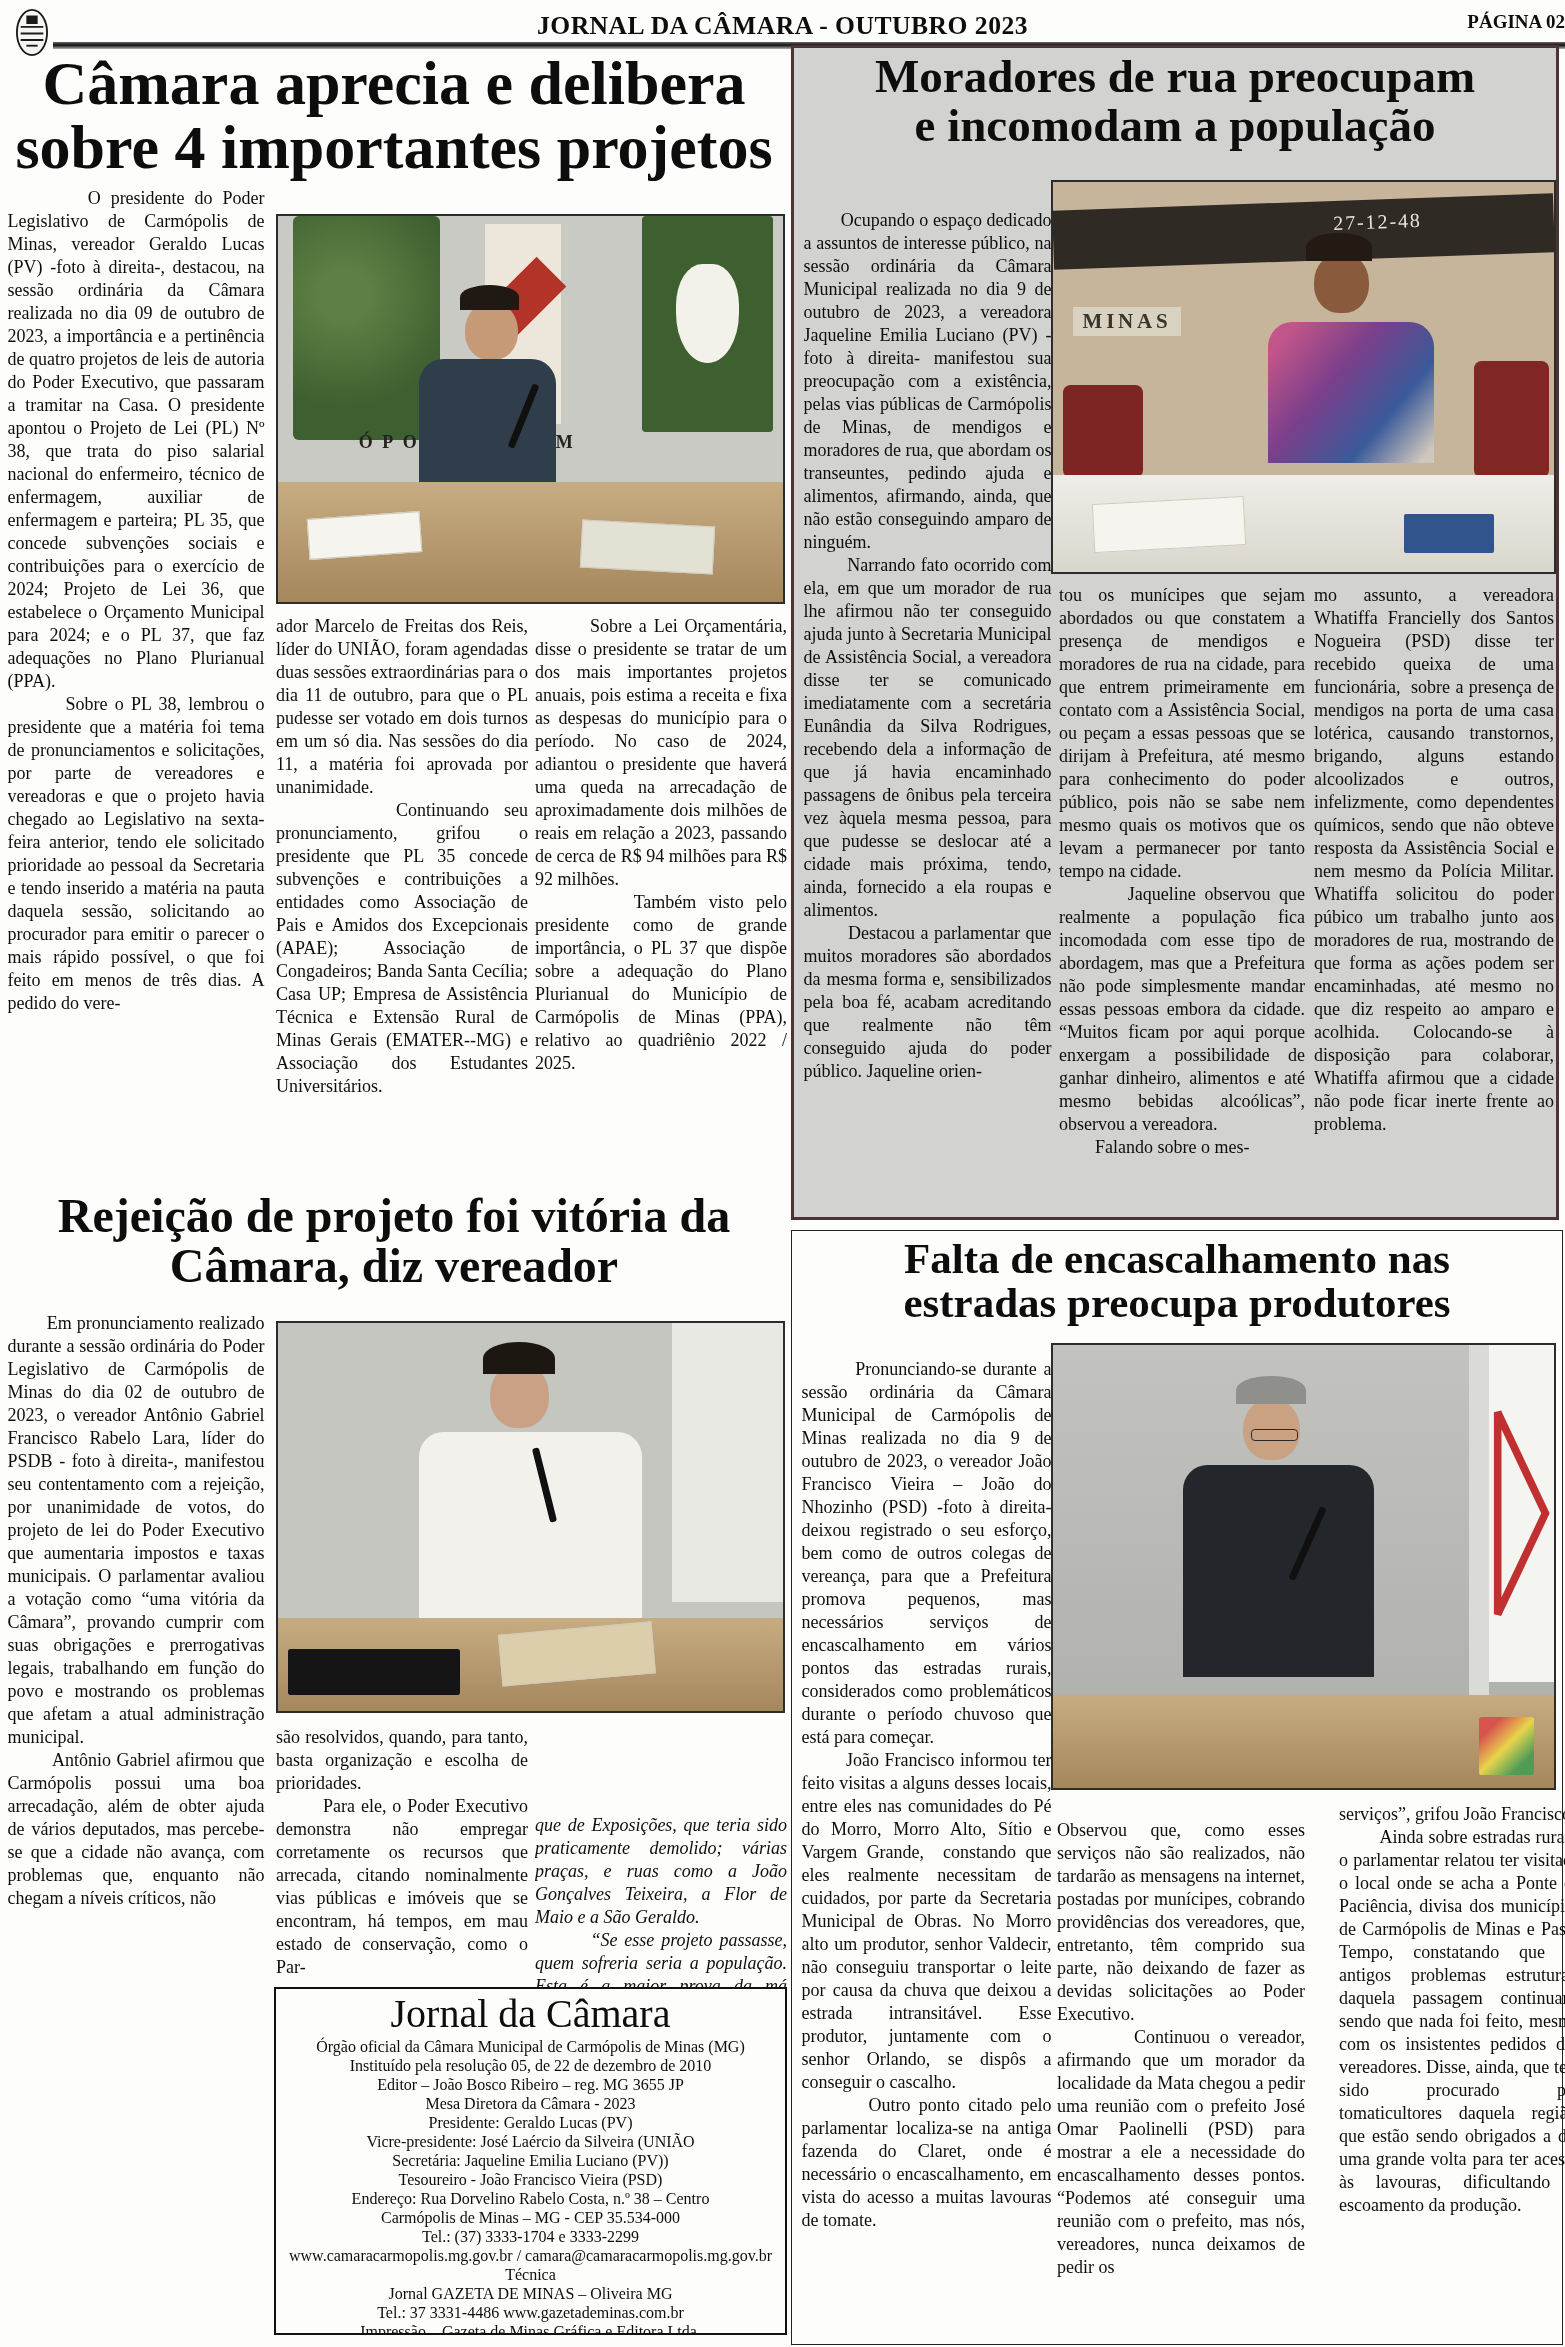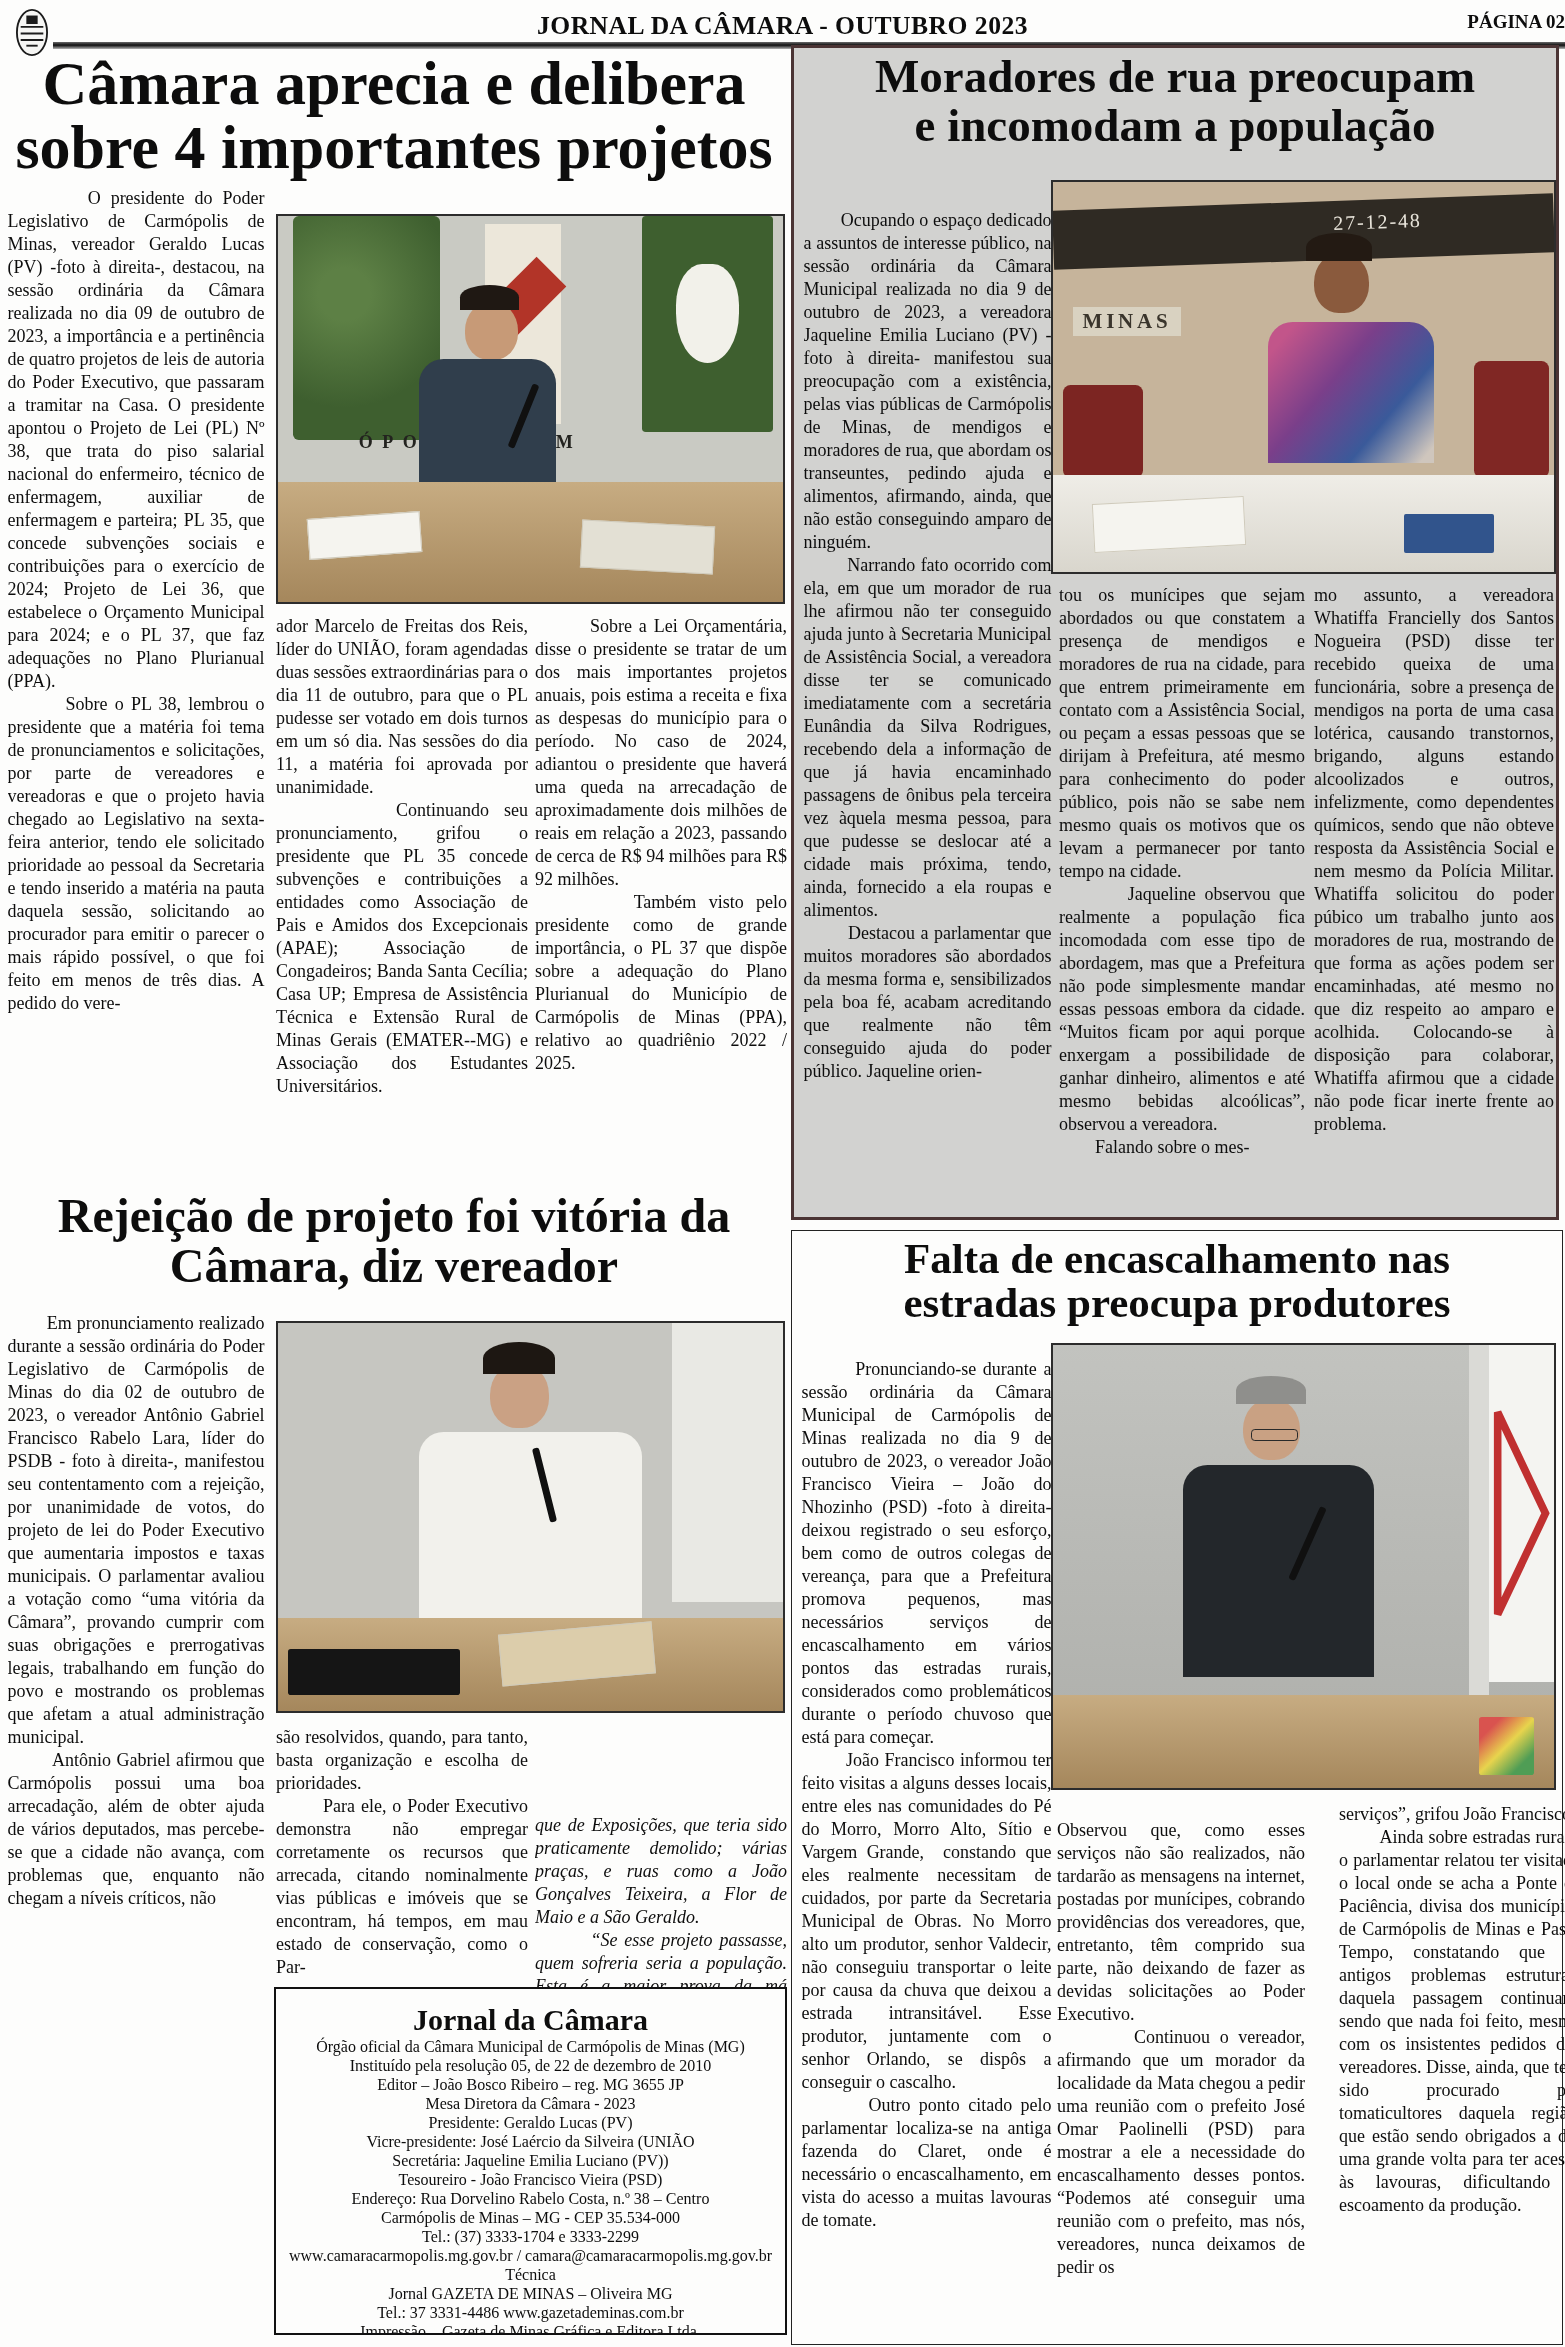--- a/index.html
+++ b/index.html
@@ -31,21 +31,21 @@
          border:3.8px solid #4b3434;box-sizing:border-box;padding-left:25px;}
   .h-a2{left:0;width:100%;top:3.8px;font-size:47px;}
   
   #a4box{position:absolute;left:791px;top:1230px;width:772px;height:1115px;background:#fdfdfc;
          border:1.9px solid #222;box-sizing:border-box;}
   .h-a4{left:0;width:100%;top:5.7px;font-size:43px;}
 
   
   #mast{position:absolute;left:274px;top:1987px;width:513px;height:348px;border:2.8px solid #111;
         box-sizing:border-box;background:#fdfdfc;text-align:center;overflow:hidden;}
-  #mast .m-title{font-size:30px;font-weight:bold;margin-top:14px;}
+  #mast .m-title{font-size:40px;font-weight:normal;margin-top:1px;}
   #mast .m-line{font-size:16px;line-height:19px;}
 
   
   .desk{position:absolute;left:0;right:0;bottom:0;background:linear-gradient(#c7ac82,#a5875c);}
   .head{position:absolute;border-radius:50% 50% 45% 45%;}
   .torso{position:absolute;border-radius:24.6px 24.6px 0 0;}
   .mic{position:absolute;width:6.6px;background:#101010;border-radius:2.8px;}
   .paper{position:absolute;background:#f5f4ef;border:0.9px solid #cfcabb;}
 </style>
 </head>

